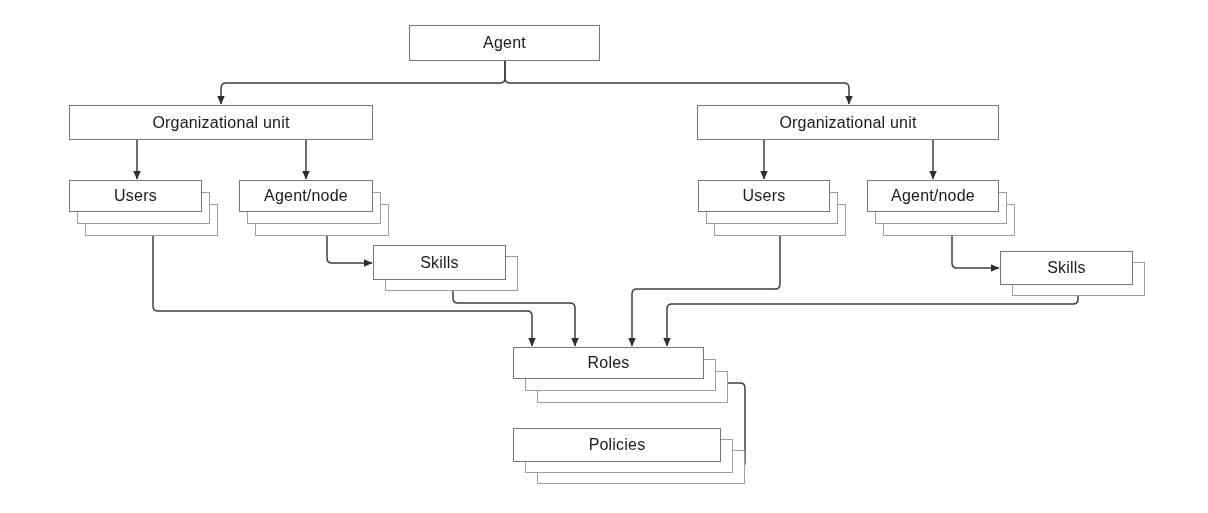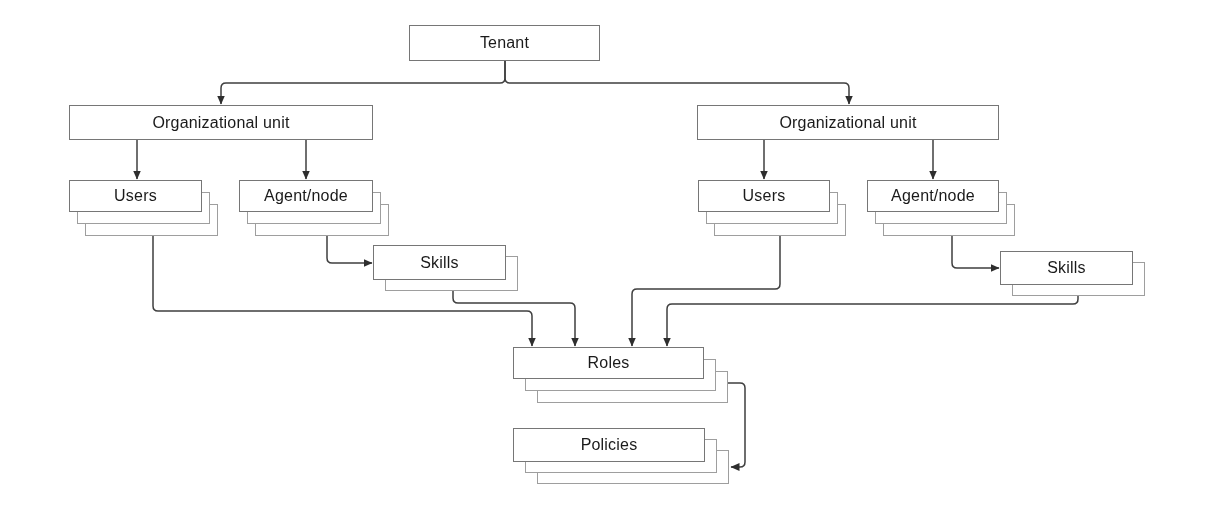--- a/index.html
+++ b/index.html
@@ -57,21 +57,21 @@
   #n-tenant       { left: 409px; top: 25px;  width: 191px; height: 36px; }
   #n-ou-left      { left: 69px;  top: 105px; width: 304px; height: 35px; }
   #n-ou-right     { left: 697px; top: 105px; width: 302px; height: 35px; }
   #n-users-left   { left: 69px;  top: 180px; width: 133px; height: 32px; }
   #n-agent-left   { left: 239px; top: 180px; width: 134px; height: 32px; }
   #n-users-right  { left: 698px; top: 180px; width: 132px; height: 32px; }
   #n-agent-right  { left: 867px; top: 180px; width: 132px; height: 32px; }
   #n-skills-left  { left: 373px; top: 245px; width: 133px; height: 35px; }
   #n-skills-right { left: 1000px; top: 251px; width: 133px; height: 34px; }
   #n-roles        { left: 513px; top: 347px; width: 191px; height: 32px; border-radius: 15px; }
-  #n-policies     { left: 513px; top: 428px; width: 192px; height: 34px; }
+  #n-policies     { left: 513px; top: 428px; width: 192px; height: 34px; padding-left: 16px; }
 </style>
 </head>
 <body>
 
 <div class="canvas">
 
   <svg class="edges" viewBox="0 0 1208 513" xmlns="http://www.w3.org/2000/svg">
     <defs>
       <marker id="arrow" markerUnits="userSpaceOnUse" markerWidth="10" markerHeight="9" refX="8.5" refY="4" orient="auto">
         <path d="M0,0 L9,4 L0,8 Z" fill="#2e2e2e"></path>
@@ -89,21 +89,21 @@
       <path d="M153,236 V306 Q153,311 158,311 H527 Q532,311 532,316 V346" marker-end="url(#arrow)"></path>
       <path d="M453,291 V298 Q453,303 458,303 H570 Q575,303 575,308 V346" marker-end="url(#arrow)"></path>
       <path d="M780,236 V284 Q780,289 775,289 H637 Q632,289 632,294 V346" marker-end="url(#arrow)"></path>
       <path d="M1078,296 V299 Q1078,304 1073,304 H672 Q667,304 667,309 V346" marker-end="url(#arrow)"></path>
       <path d="M728,383 H740 Q745,383 745,388 V462 Q745,467 740,467 H731" marker-end="url(#arrow)"></path>
     </g>
   </svg>
 
   <div class="node" id="n-tenant">
     <div class="face">
-      <span>Tenant</span>
+      <span>Agent</span>
     </div>
   </div>
 
   <div class="node" id="n-ou-left">
     <div class="face">
       <span>Organizational unit</span>
     </div>
   </div>
 
   <div class="node" id="n-ou-right">

